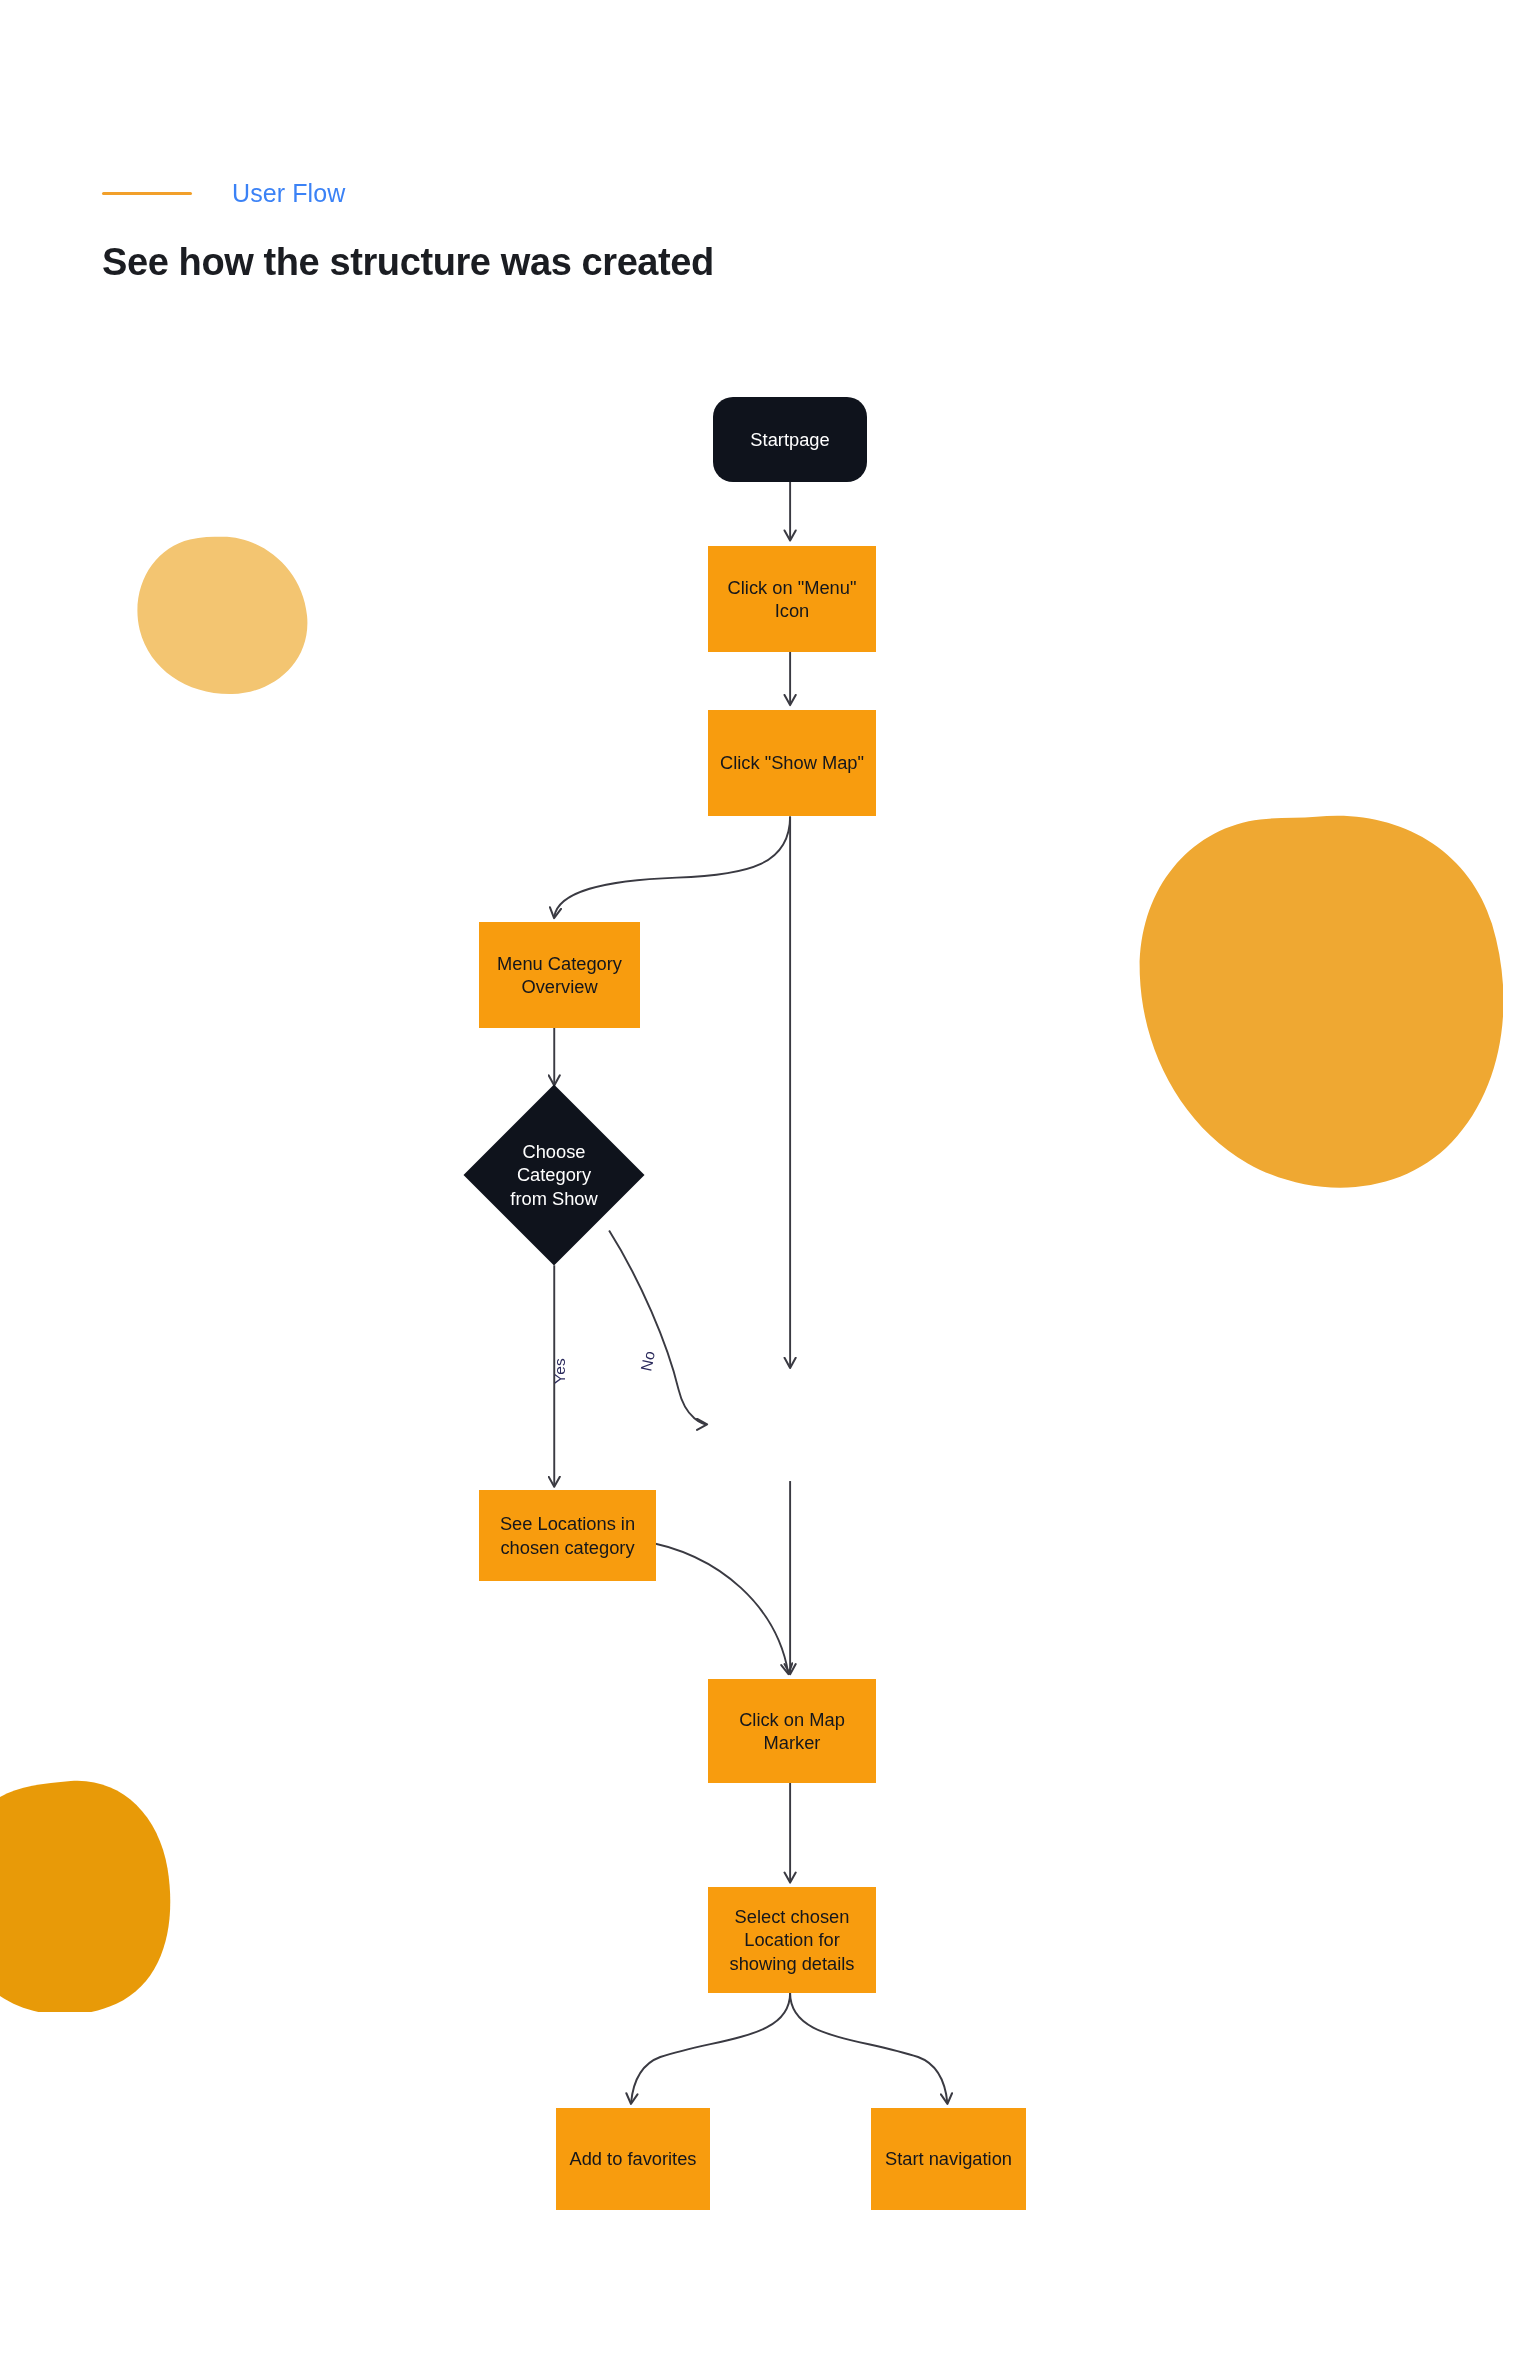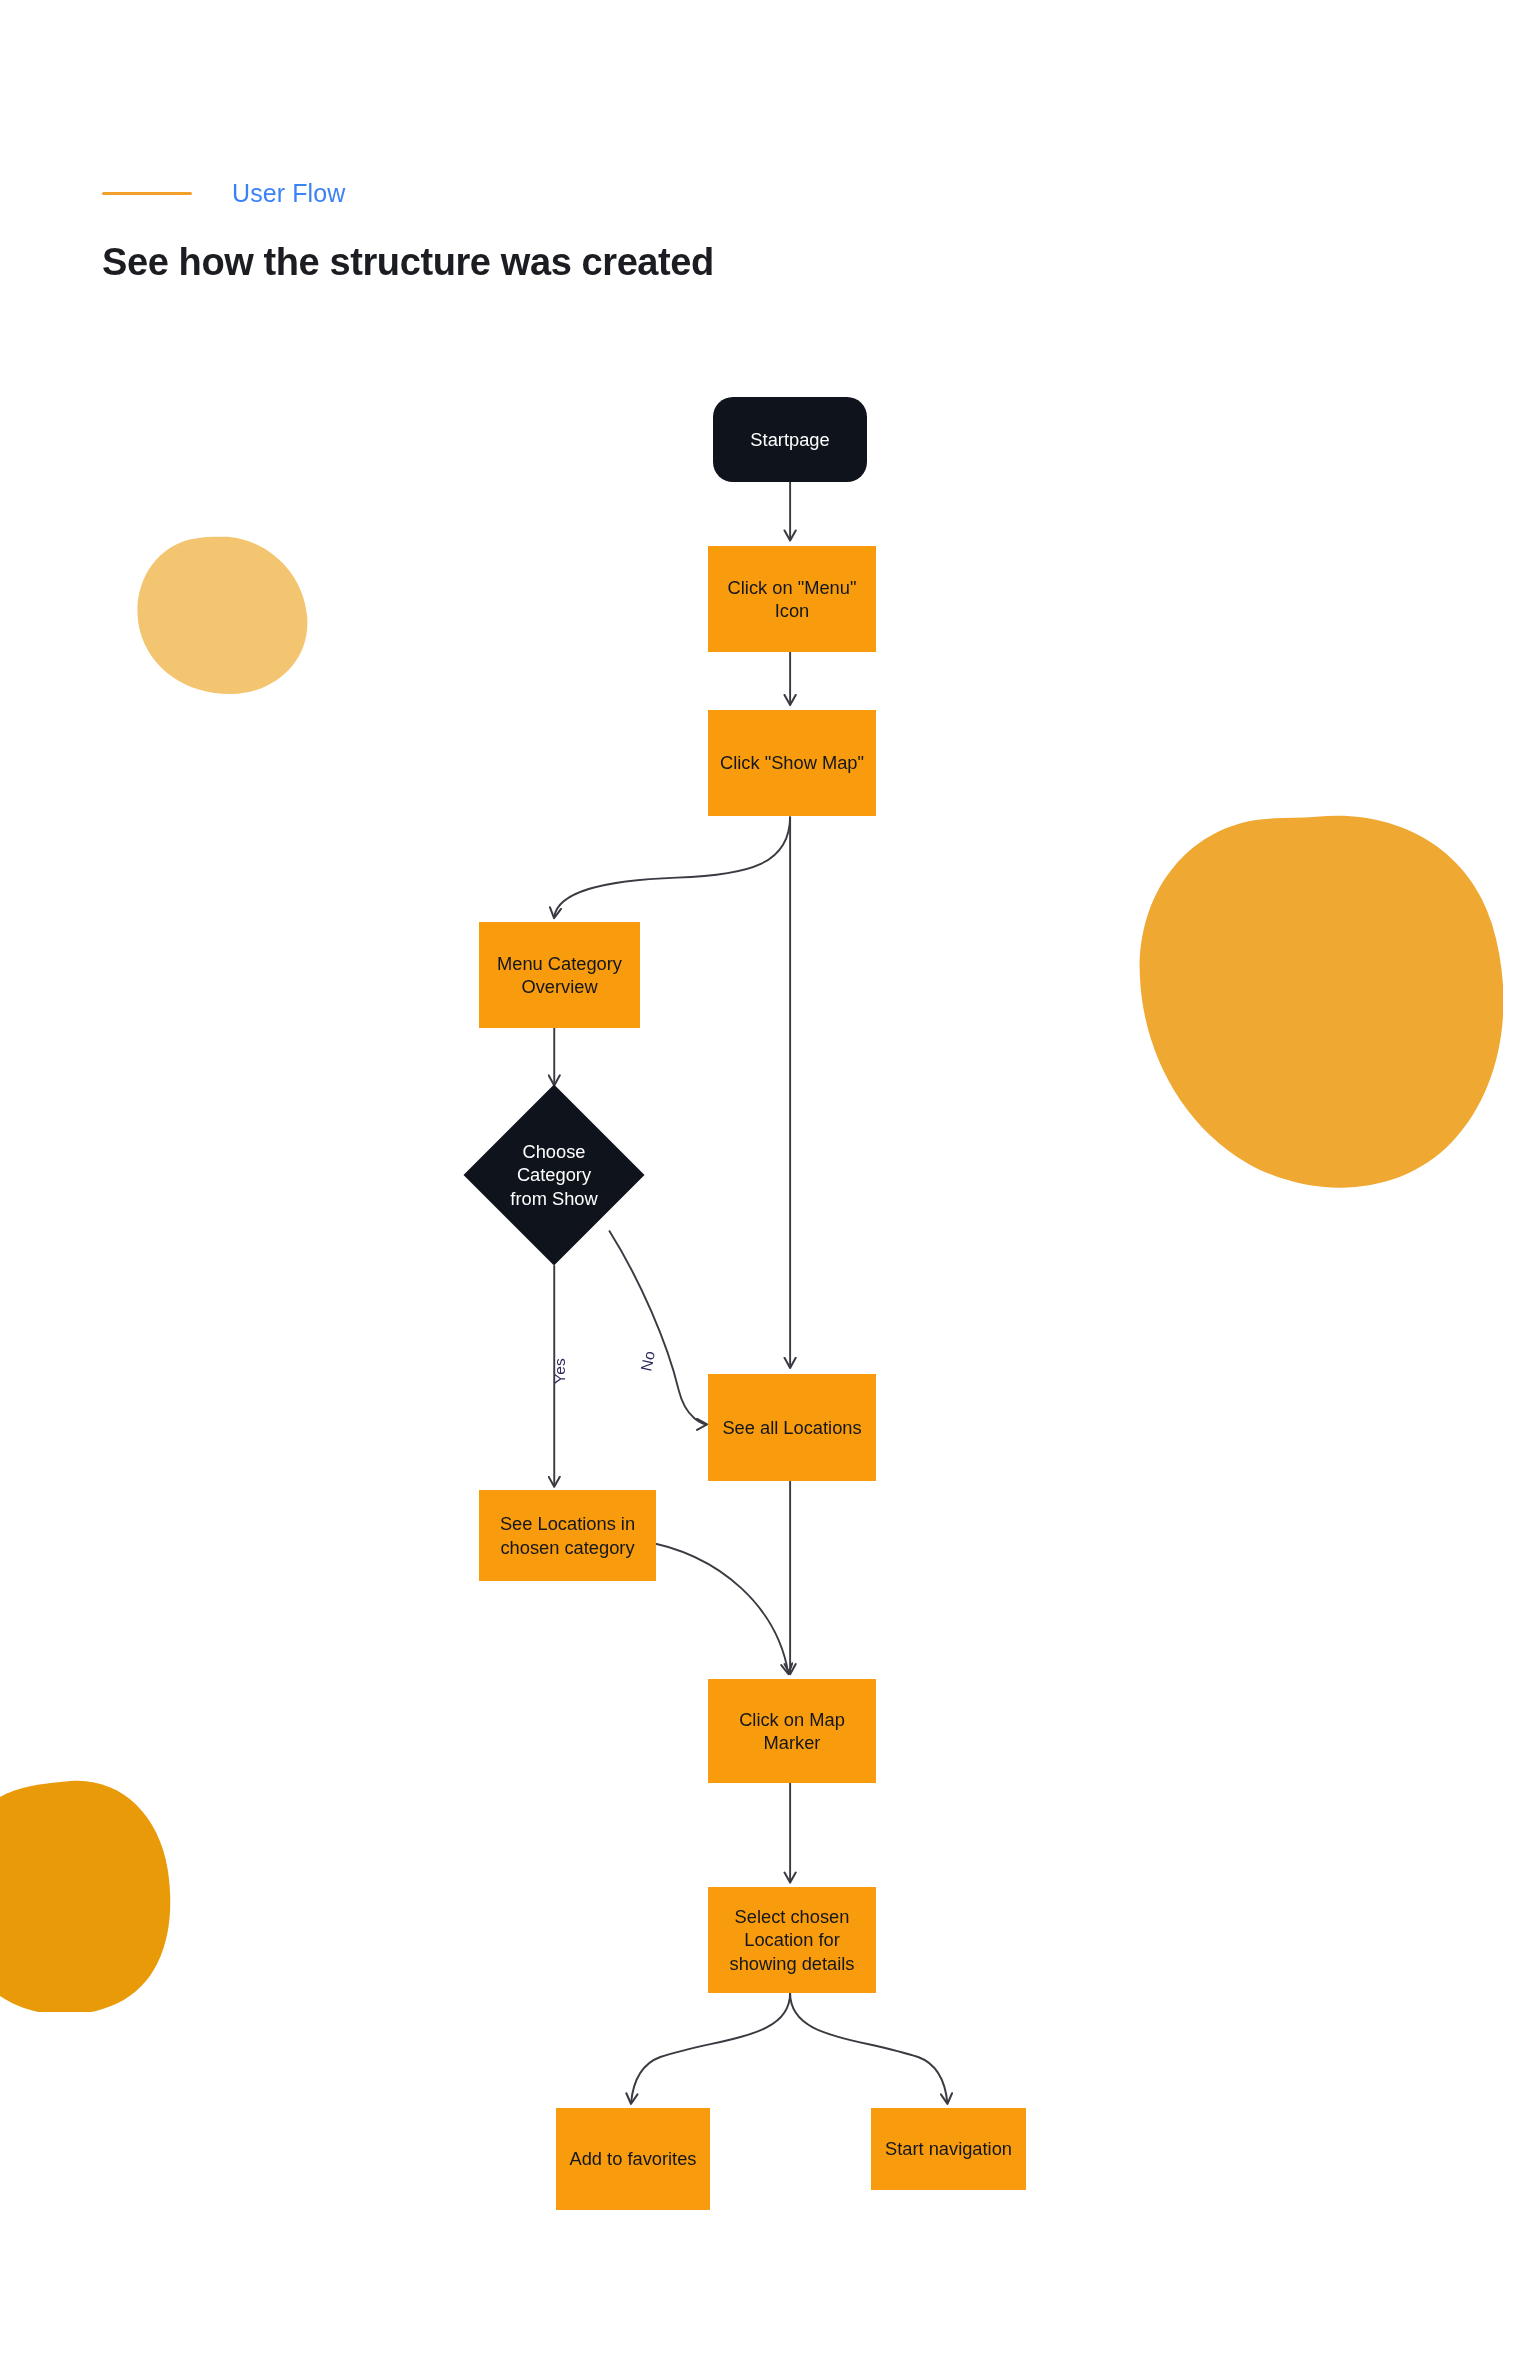--- a/index.html
+++ b/index.html
@@ -148,23 +148,20 @@
 Overview</span>
   </div>
 
   <div class="node node-decision" style="left:490px; top:1111px; width:128px; height:128px;">
     <span class="diamond-shape"></span>
     <span class="node-label">Choose
 Category
 from Show</span>
   </div>
 
-  <div class="node node-process" style="left:708px; top:1374px; width:168px; height:107px;">
-    <span class="node-label">See all Locations</span>
-  </div>
 
   <div class="node node-process" style="left:479px; top:1490px; width:177px; height:91px;">
     <span class="node-label">See Locations in
 chosen category</span>
   </div>
 
   <div class="node node-process" style="left:708px; top:1679px; width:168px; height:104px;">
     <span class="node-label">Click on Map
 Marker</span>
   </div>
@@ -172,18 +169,18 @@
   <div class="node node-process" style="left:708px; top:1887px; width:168px; height:106px;">
     <span class="node-label">Select chosen
 Location for
 showing details</span>
   </div>
 
   <div class="node node-process" style="left:556px; top:2108px; width:154px; height:102px;justify-content:center;">
     <span class="node-label">Add to favorites</span>
   </div>
 
-  <div class="node node-process" style="left:871px; top:2108px; width:155px; height:82px;">
+  <div class="node node-process" style="left:871px; top:2108px; width:155px; height:102px;">
     <span class="node-label">Start navigation</span>
   </div>
 
 </div>
 
 
 </body></html>

